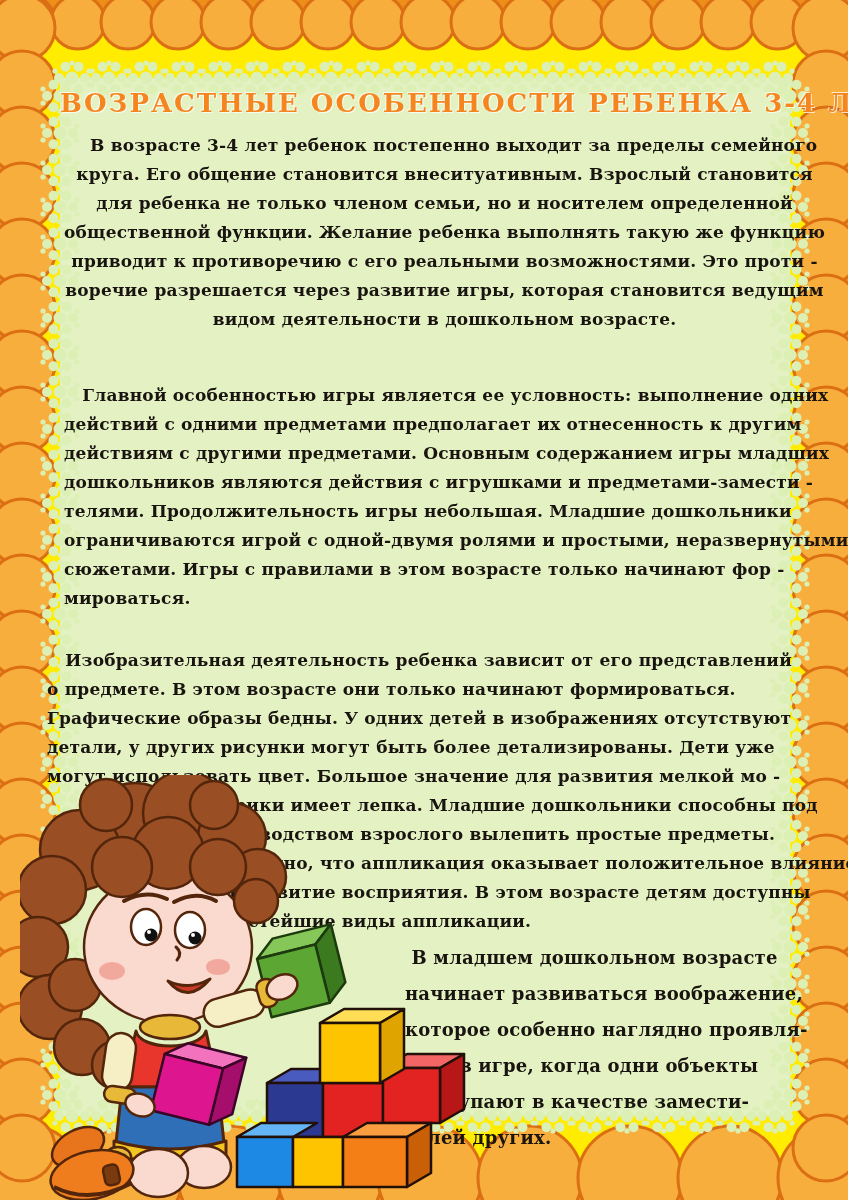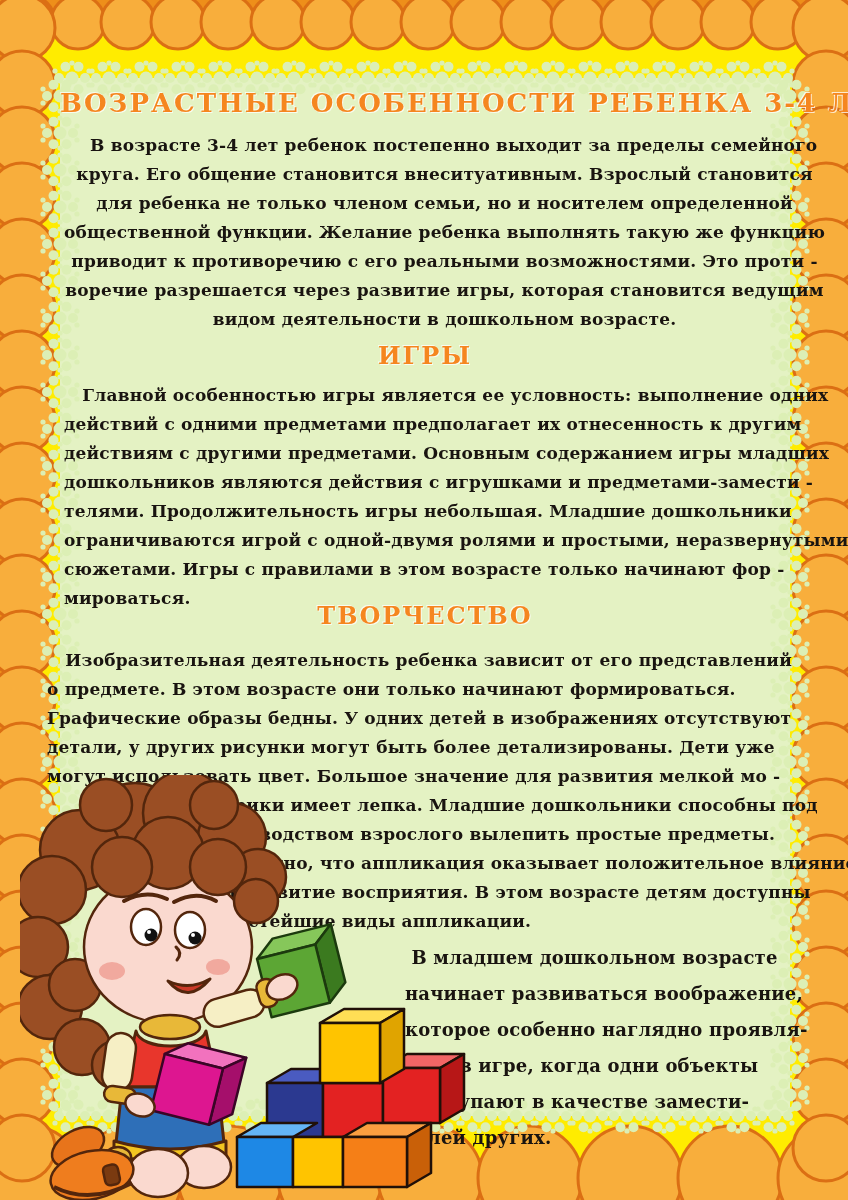--- a/index.html
+++ b/index.html
@@ -244,31 +244,29 @@
   <div id="doc-title" class="heading">ВОЗРАСТНЫЕ ОСОБЕННОСТИ РЕБЕНКА 3-4 ЛЕТ</div>
 
   <div id="intro-par" class="txt">   В возрасте 3-4 лет ребенок постепенно выходит за пределы семейного
 круга. Его общение становится внеситуативным. Взрослый становится
 для ребенка не только членом семьи, но и носителем определенной
 общественной функции. Желание ребенка выполнять такую же функцию
 приводит к противоречию с его реальными возможностями. Это проти -
 воречие разрешается через развитие игры, которая становится ведущим
 видом деятельности в дошкольном возрасте.</div>
 
-  <div id="games-heading" class="heading">ИГРЫ</div>
   <div id="games-par" class="txt">   Главной особенностью игры является ее условность: выполнение одних
 действий с одними предметами предполагает их отнесенность к другим
 действиям с другими предметами. Основным содержанием игры младших
 дошкольников являются действия с игрушками и предметами-замести -
 телями. Продолжительность игры небольшая. Младшие дошкольники
 ограничиваются игрой с одной-двумя ролями и простыми, неразвернутыми
 сюжетами. Игры с правилами в этом возрасте только начинают фор -
 мироваться.</div>
 
-  <div id="creativity-heading" class="heading">ТВОРЧЕСТВО</div>
   <div id="creativity-par-full" class="txt">   Изобразительная деятельность ребенка зависит от его представлений
 о предмете. В этом возрасте они только начинают формироваться.
 Графические образы бедны. У одних детей в изображениях отсутствуют
 детали, у других рисунки могут быть более детализированы. Дети уже
 могут использовать цвет. Большое значение для развития мелкой мо -</div>
   <div id="creativity-par-beside" class="txt">торики имеет лепка. Младшие дошкольники способны под
 руководством взрослого вылепить простые предметы.
 Известно, что аппликация оказывает положительное влияние
 на развитие восприятия. В этом возрасте детям доступны
 простейшие виды аппликации.</div>

